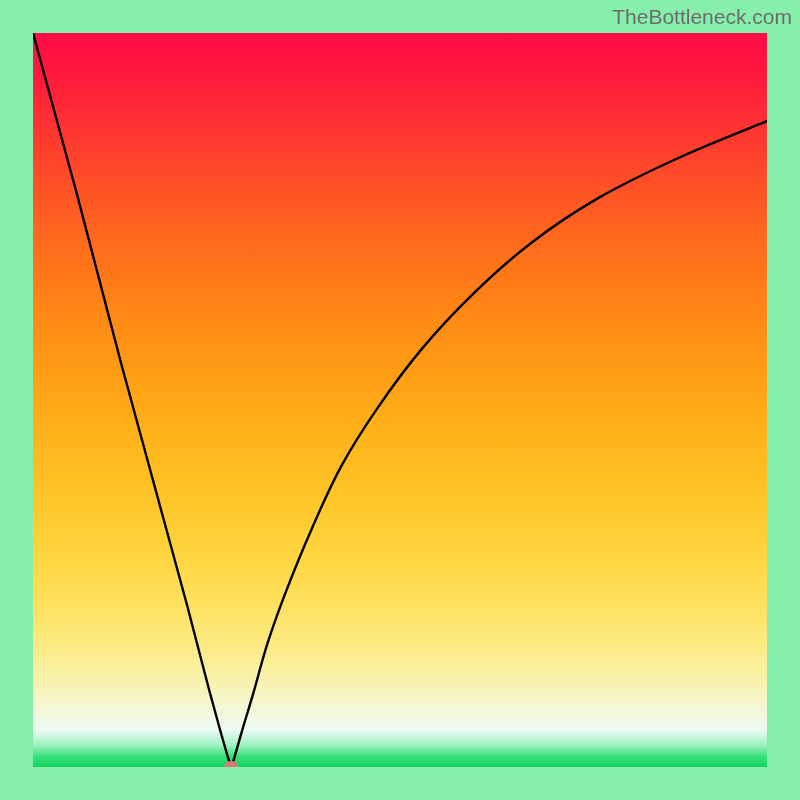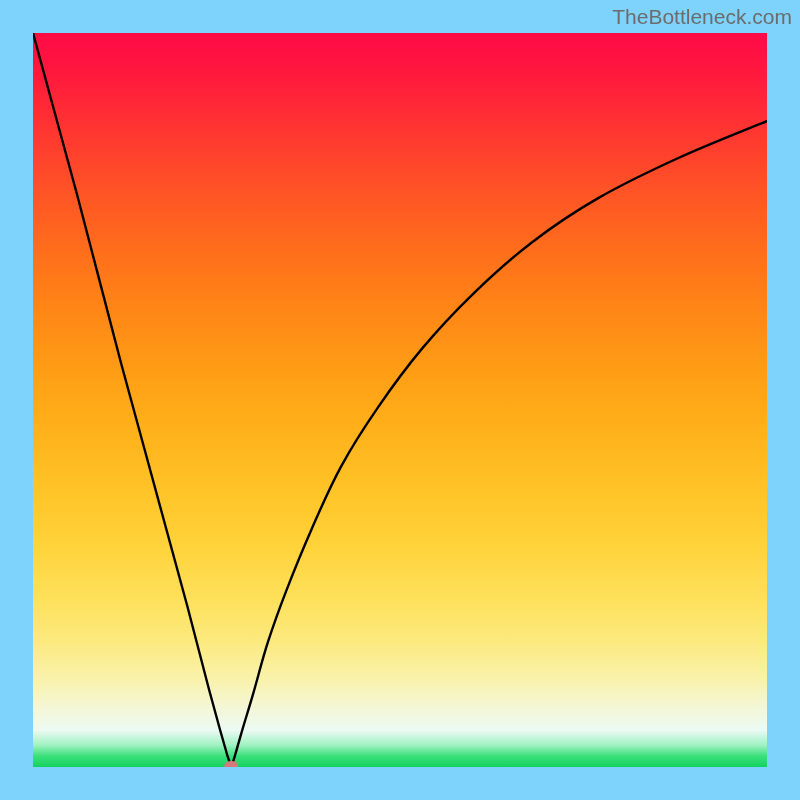--- a/index.html
+++ b/index.html
@@ -10,21 +10,21 @@
     background: #000;
     overflow: hidden;
     font-family: Arial, Helvetica, sans-serif;
   }
   .frame {
     position: absolute;
     left: 0;
     top: 0;
     width: 800px;
     height: 800px;
-    background: #7dd3fc;
+    background: #86efac;
   }
   .plot-area {
     position: absolute;
     left: 33px;
     top: 33px;
     width: 734px;
     height: 734px;
   }
   .gradient-bg {
     position: absolute;

